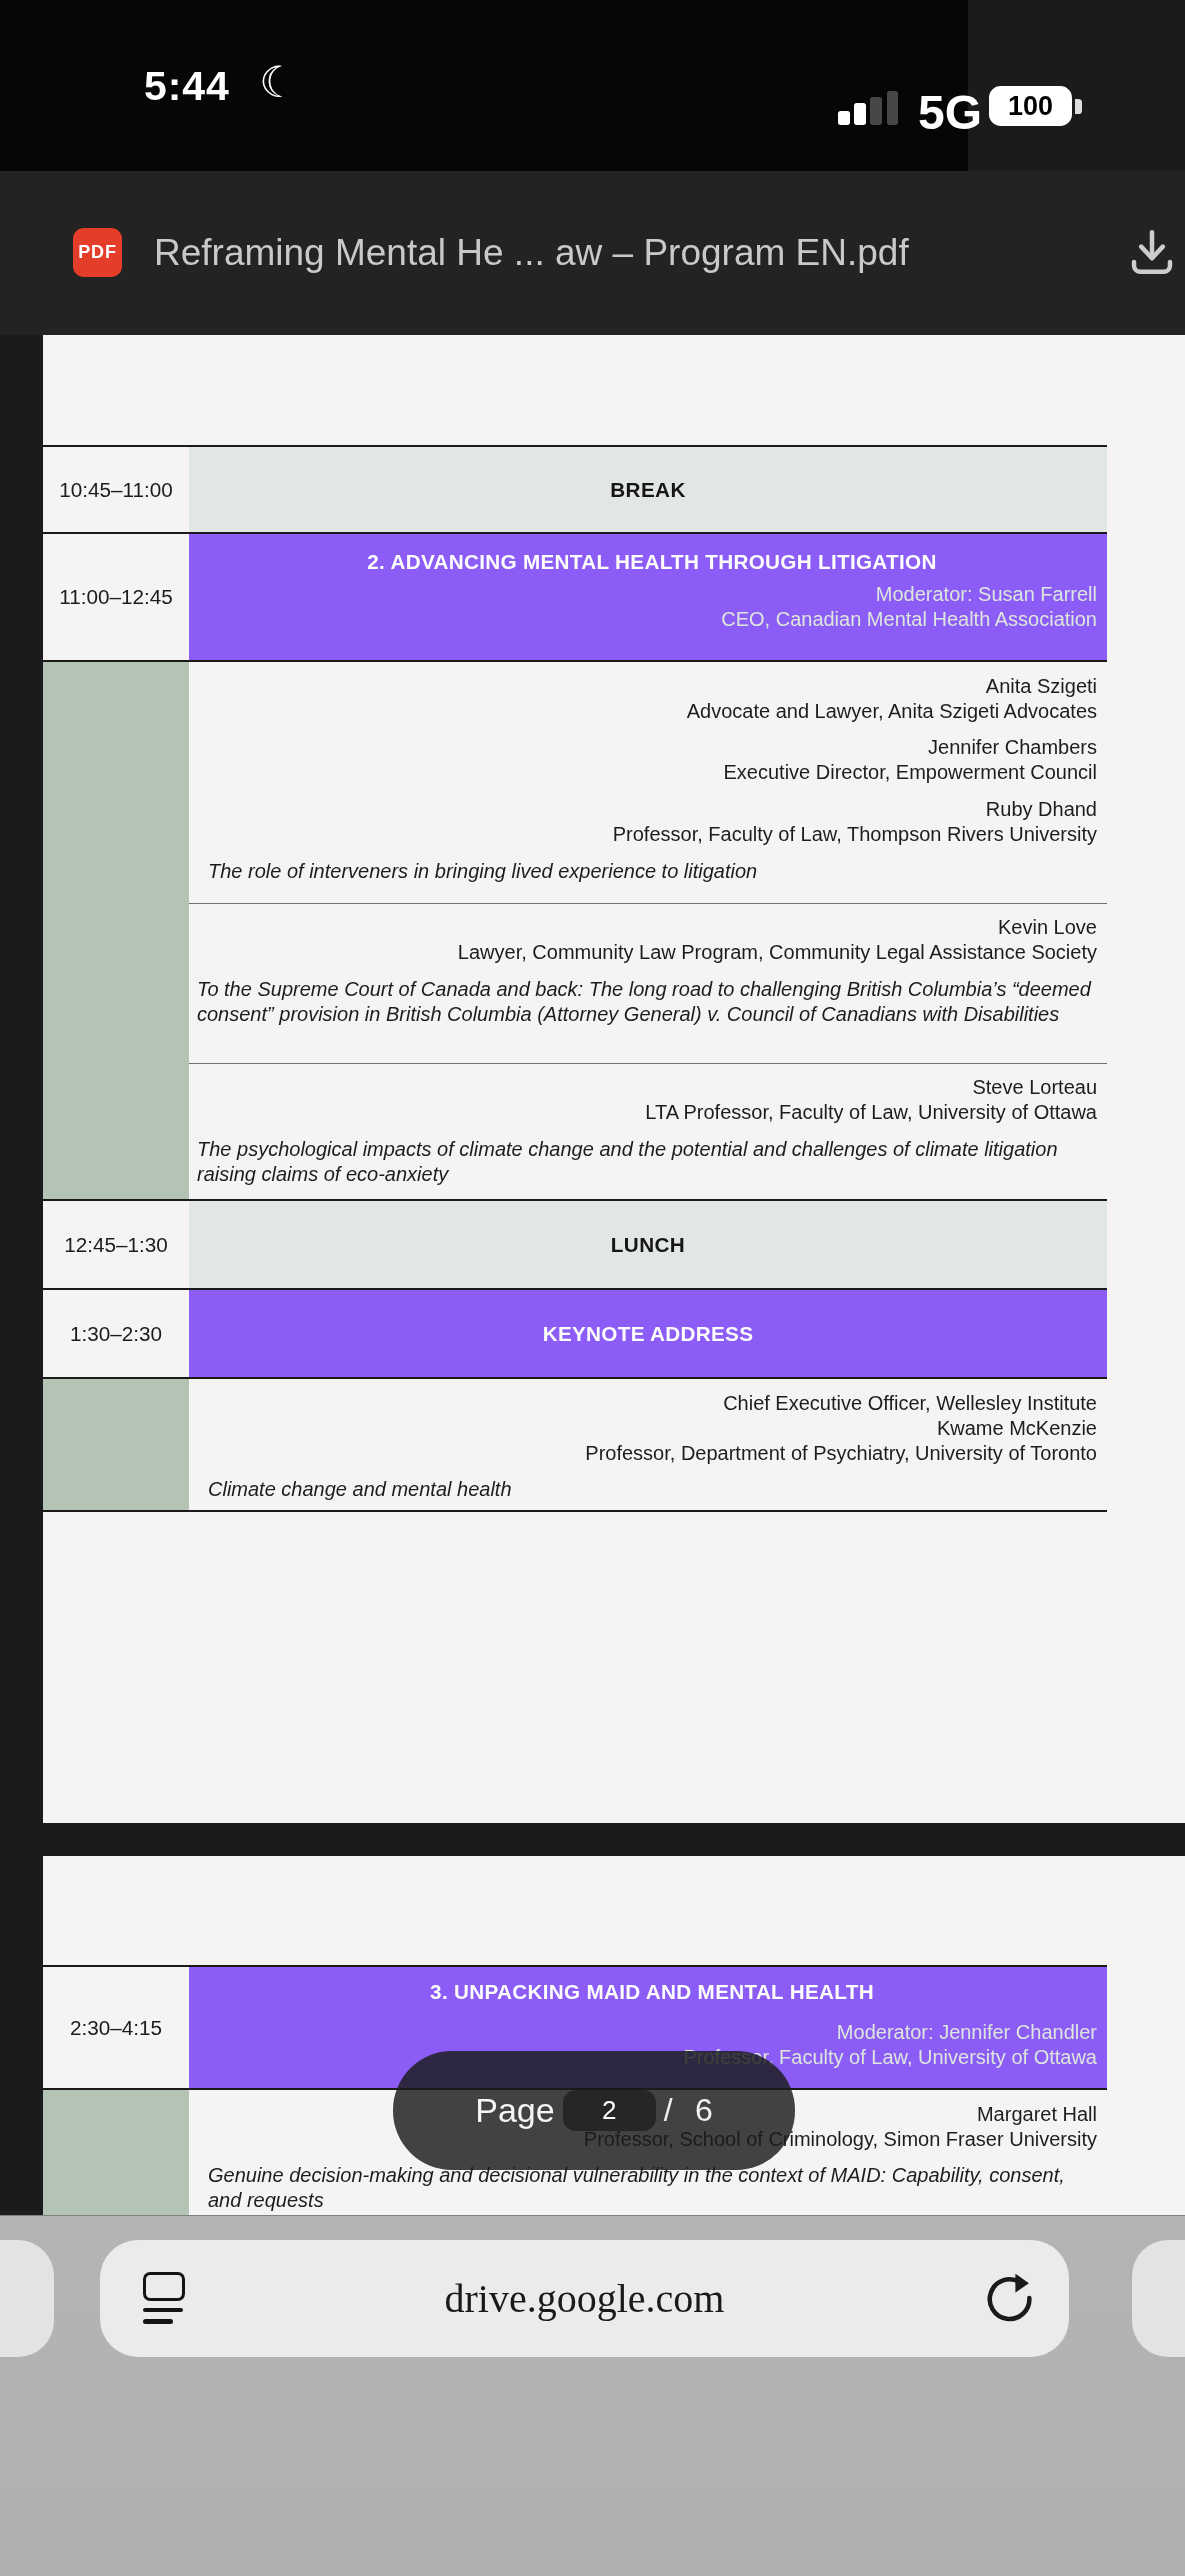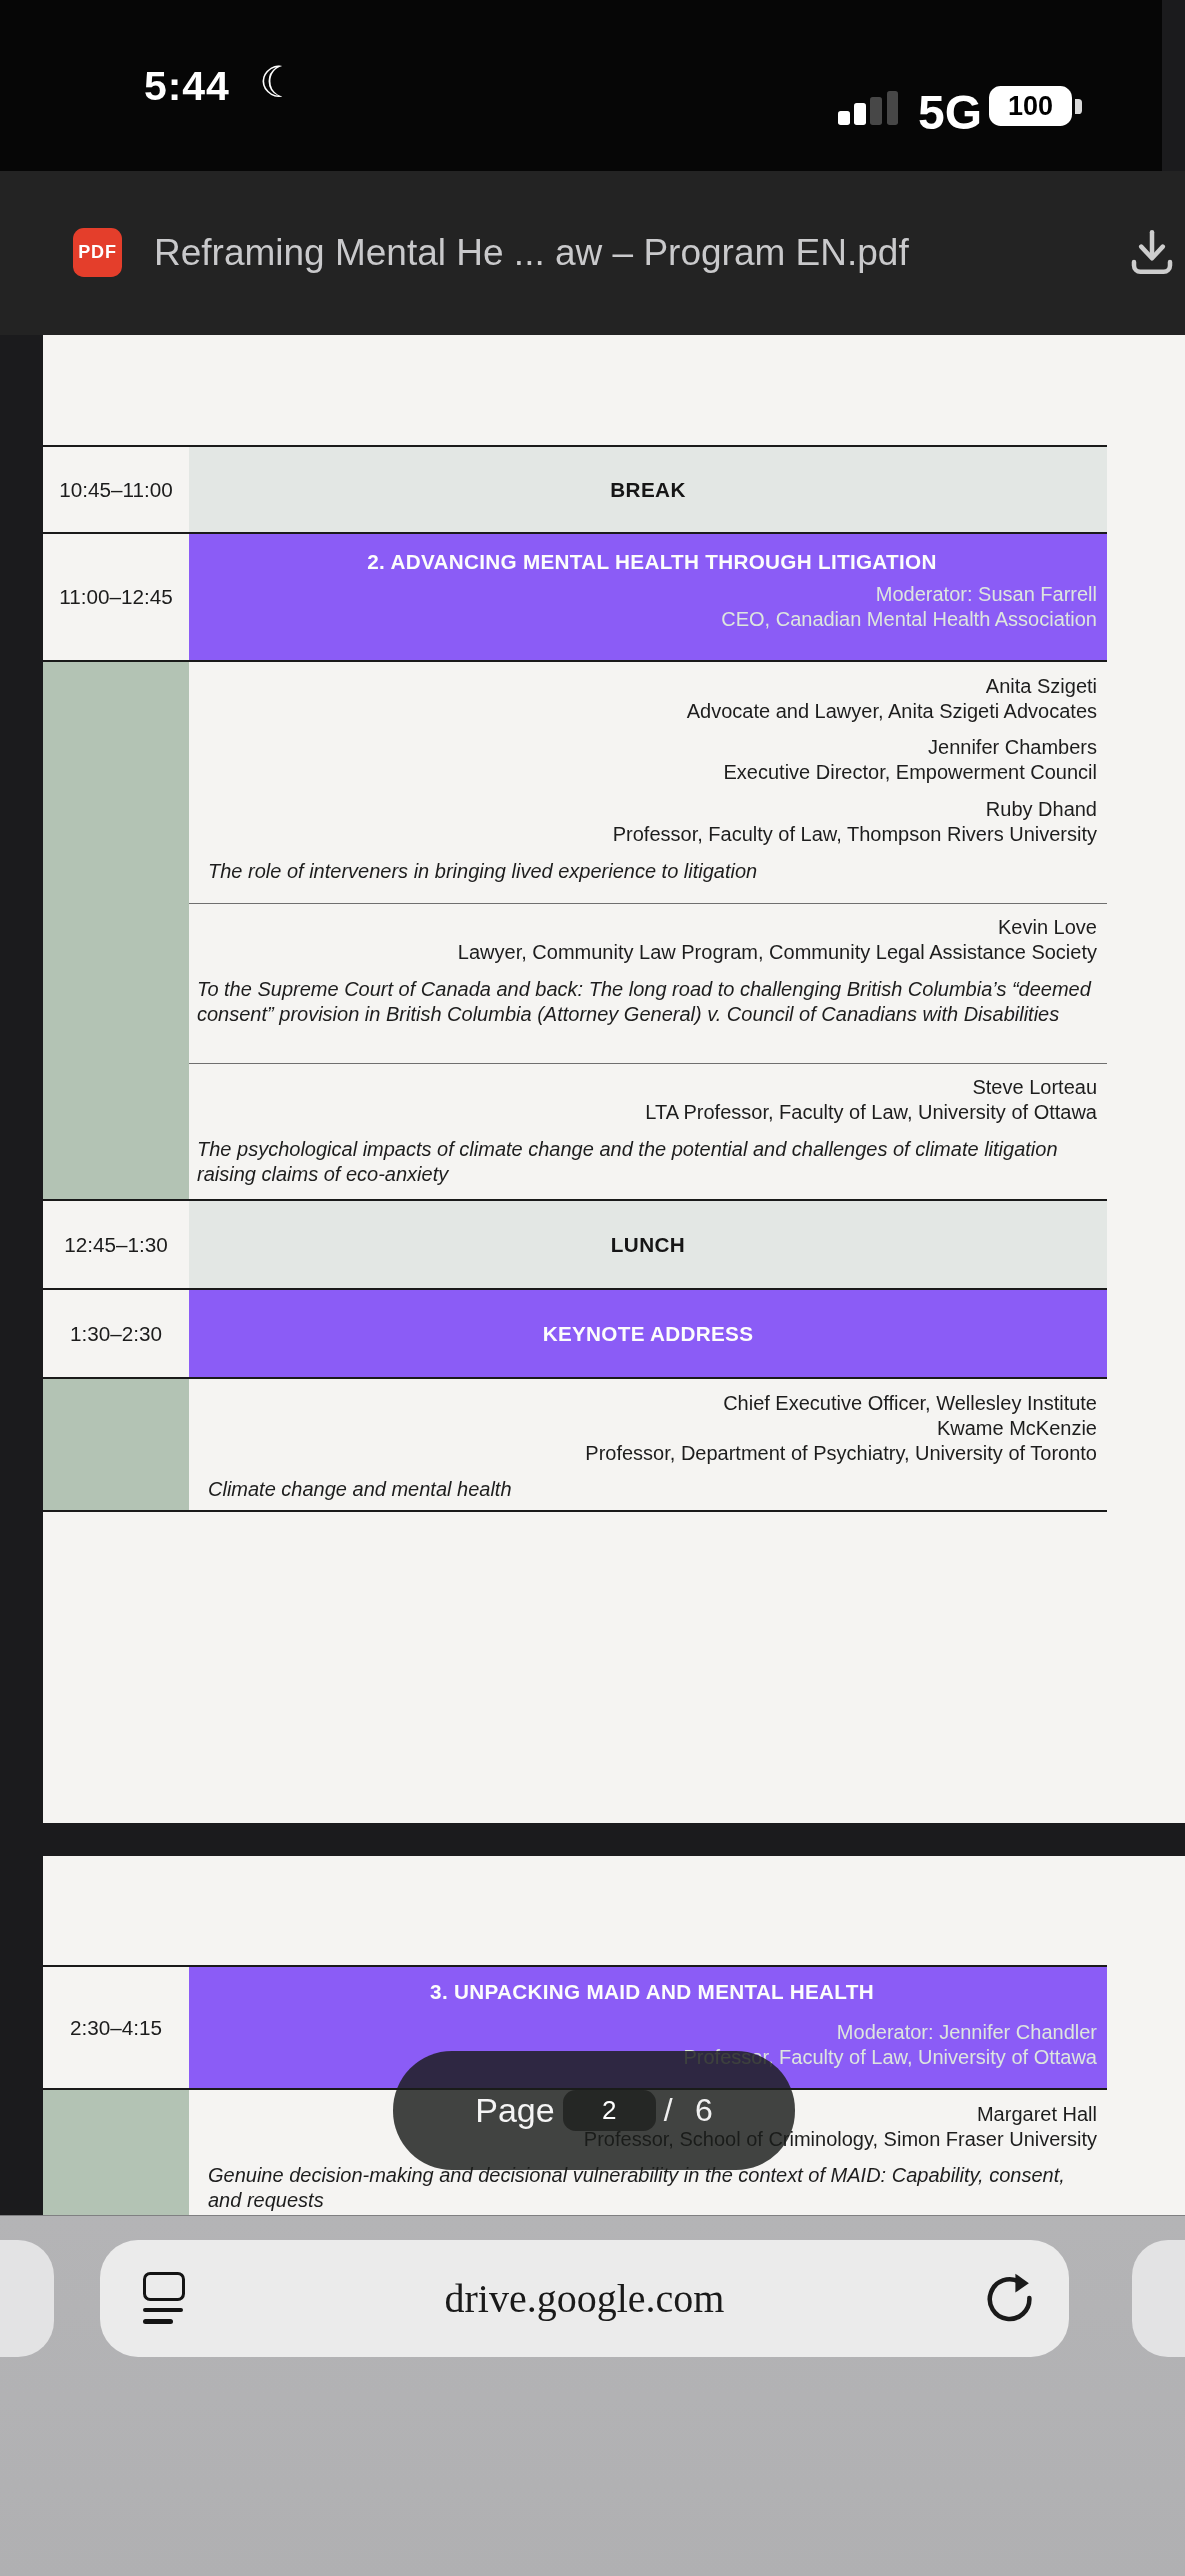--- a/index.html
+++ b/index.html
@@ -2,21 +2,21 @@
 <html style="font-size:14.4px"><head>
 <meta charset="utf-8">
 <style>
   html,body{margin:0;padding:0;}
   body{
     width:1186px;height:2576px;position:relative;overflow:hidden;
     background:#1b1b1d;font-family:"Liberation Sans",sans-serif;
     -webkit-font-smoothing:antialiased;
   }
   
-  .status-bar{position:absolute;top:0;left:0;width:1162px;height:171px;background:#060606;z-index:30;}
+  .status-bar{position:absolute;top:0;left:0;width:968px;height:171px;background:#060606;z-index:30;}
   .sb-time{position:absolute;left:144px;top:63px;font-size:41px;font-weight:700;color:#fff;letter-spacing:0.9px;}
   .sb-moon{position:absolute;left:259px;top:57px;font-size:43px;color:#fff;}
   .sb-signal{position:absolute;left:838px;top:91px;width:63px;height:34px;display:flex;align-items:flex-end;gap:4.5px;}
   .sb-signal i{display:block;width:11.7px;border-radius:2.7px;}
   .sb-signal i:nth-child(1){height:14.4px;background:#fff;}
   .sb-signal i:nth-child(2){height:21.6px;background:#fff;}
   .sb-signal i:nth-child(3){height:28px;background:#474747;}
   .sb-signal i:nth-child(4){height:34px;background:#474747;}
   .sb-5g{position:absolute;left:918px;top:85px;font-size:48px;font-weight:600;color:#fff;}
   .sb-batt{position:absolute;left:989px;top:86px;width:83px;height:40px;background:#fff;border-radius:11.7px;

